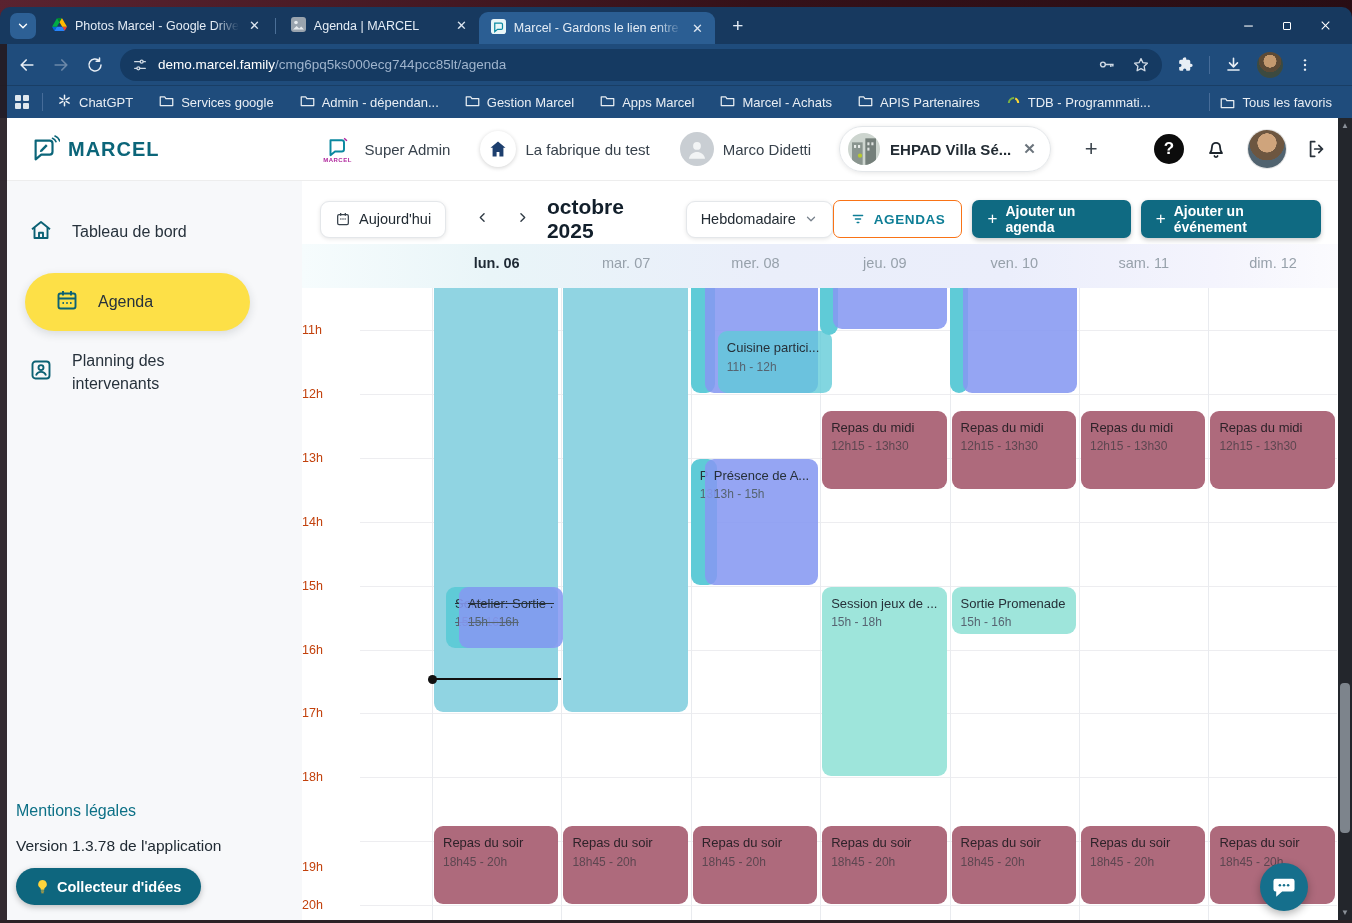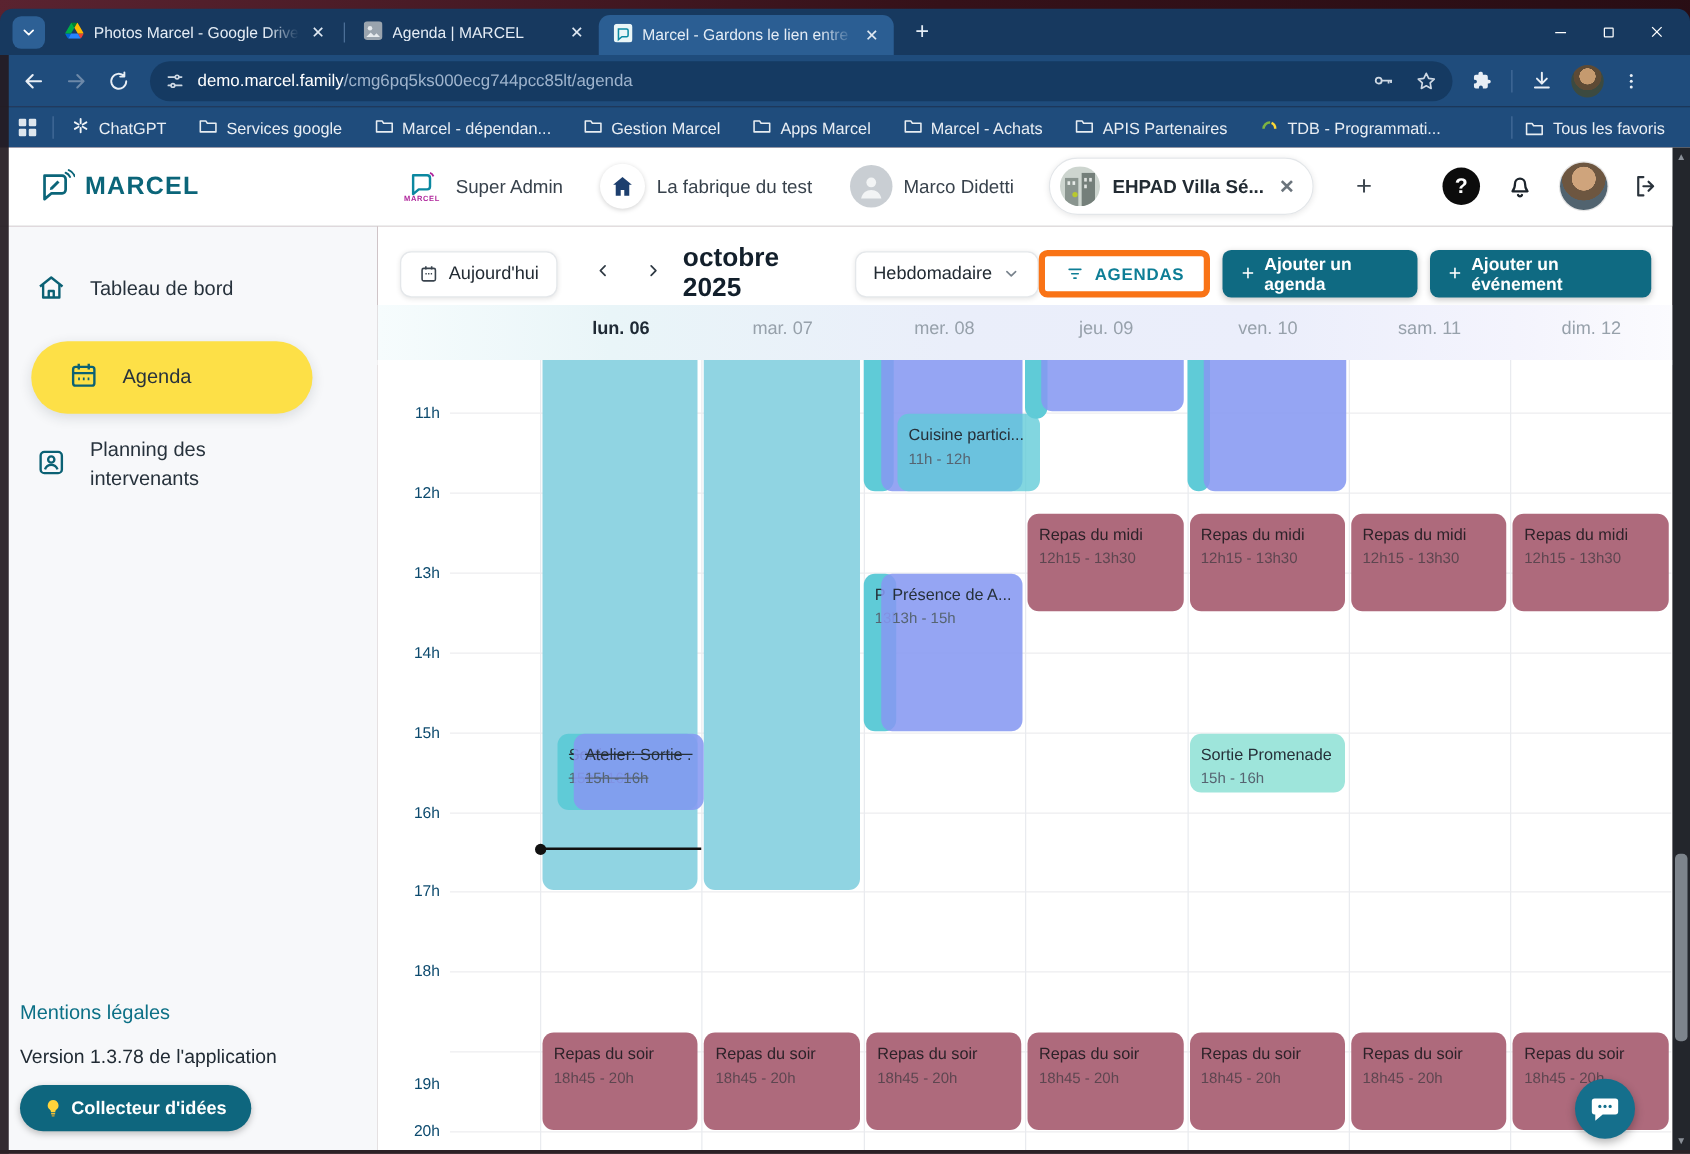--- a/index.html
+++ b/index.html
@@ -59,33 +59,33 @@
   .legal{font-size:16px;color:#0c7086;margin-bottom:17px}
   .version{font-size:15.5px;color:#212b34;margin-bottom:13px}
   .ideabtn{display:inline-flex;align-items:center;gap:8px;background:#0e667e;color:#fff;font-size:14.5px;font-weight:bold;height:37px;padding:0 20px;border-radius:19px;box-shadow:0 2px 6px rgba(0,0,0,.25)}
 
   
   .content{position:absolute;top:181px;left:302px;width:1036px;bottom:3px;background:#fff}
   .cal-toolbar{position:absolute;top:16px;left:0;right:0;height:44px;display:flex;align-items:center;padding:0 17px 0 18px}
   .btn-white{display:flex;align-items:center;gap:8px;height:37px;padding:0 14px;background:#fff;border:1px solid #e4e7ea;border-radius:9px;box-shadow:0 1px 4px rgba(0,0,0,.10);font-size:14.5px;color:#222b33}
   .chev{width:30px;text-align:center;color:#2f3a44}
   .month{font-size:21px;font-weight:bold;color:#121f2b;margin:0 16px 0 10px}
-  .agendas{display:flex;align-items:center;gap:8px;height:38px;padding:0 16px;background:#fff;border:5px solid #f97316;border-radius:7px;color:#0e7e96;font-weight:bold;font-size:13.5px;letter-spacing:.6px}
+  .agendas{display:flex;align-items:center;gap:8px;height:38px;padding:0 16px;background:#fff;border:1px solid #f97316;border-radius:7px;color:#0e7e96;font-weight:bold;font-size:13.5px;letter-spacing:.6px}
   .btn-teal{display:flex;align-items:center;gap:8px;height:38px;padding:0 15px;background:#0f6a82;border-radius:7px;color:#fff;font-size:14px;font-weight:bold;box-shadow:0 2px 5px rgba(0,0,0,.22)}
   .btn-teal .p{font-size:17px;font-weight:normal}
   .toolbar-right{margin-left:auto;display:flex;align-items:center;gap:10px}
 
   .day-header{position:absolute;top:63px;left:0;right:0;height:48px;background:linear-gradient(90deg,#f6fcfd 0%,#e9f5f8 18%,#eaeefa 45%,#ebeefb 68%,#f4f4fd 88%,#fbfbfe 100%)}
   .day-cell{position:absolute;top:0;height:38px;display:flex;align-items:center;justify-content:center;font-size:14.5px;color:#97a1ab}
   .day-cell.current{color:#1f2a35;font-weight:bold}
 
   .cal-body{position:absolute;top:107px;left:0;right:0;bottom:0;overflow:hidden;background:#fff}
   .hline{position:absolute;left:58px;right:1px;height:1px;background:#ededf0}
   .vline2{position:absolute;top:0;bottom:0;width:1px;background:#e9ebef}
-  .hourlbl{position:absolute;left:0;width:50px;text-align:right;font-size:12.5px;color:#0c4a6e;transform:translateY(-50%)}
+  .hourlbl{position:absolute;left:0;width:50px;text-align:left;font-size:12.5px;color:#c2410c;transform:translateY(-50%)}
   .ev{position:absolute;border-radius:9px;padding:7px 9px;overflow:hidden;line-height:1.5}
   .ev.cut{border-radius:0 0 9px 9px}
   .ev .ev-t{font-size:13px;color:#263039;white-space:nowrap;overflow:hidden}
   .ev .ev-h{font-size:12px;color:#566471;white-space:nowrap}
   .ev.c-pink .ev-t{color:#2d2229}.ev.c-pink .ev-h{color:#5d4650}
   .ev.cancelled .ev-t,.ev.cancelled .ev-h{text-decoration:line-through}
   .c-teal{background:#90d4e2}.c-cyan{background:#5fcbd7}.c-mint{background:#9ee5db}
   .c-blue{background:rgba(134,152,241,.88)}.c-cyanblend{background:rgba(95,203,215,.78)}
   .c-pink{background:#ae6a7c}
   .nowline{position:absolute;height:2px;background:#111}
@@ -224,21 +224,21 @@
       <div class="bm">
         <span><svg width="15" height="13" viewBox="0 0 24 20" fill="none" stroke="#e8edf2" stroke-width="2" stroke-linejoin="round">
             <path d="M2 4h7l2 3h11v11H2z"></path>
           </svg></span>
         <span>Services google</span>
       </div>
       <div class="bm">
         <span><svg width="15" height="13" viewBox="0 0 24 20" fill="none" stroke="#e8edf2" stroke-width="2" stroke-linejoin="round">
             <path d="M2 4h7l2 3h11v11H2z"></path>
           </svg></span>
-        <span>Marcel - dépendan...</span>
+        <span>Admin - dépendan...</span>
       </div>
       <div class="bm">
         <span><svg width="15" height="13" viewBox="0 0 24 20" fill="none" stroke="#e8edf2" stroke-width="2" stroke-linejoin="round">
             <path d="M2 4h7l2 3h11v11H2z"></path>
           </svg></span>
         <span>Gestion Marcel</span>
       </div>
       <div class="bm">
         <span><svg width="15" height="13" viewBox="0 0 24 20" fill="none" stroke="#e8edf2" stroke-width="2" stroke-linejoin="round">
             <path d="M2 4h7l2 3h11v11H2z"></path>
@@ -501,20 +501,24 @@
       <div class="ev c-pink" style="left: 390.8px; width: 124.4px; top: 538.225px; height: 77.875px; z-index: 1;">
         <div class="ev-t">Repas du soir</div>
         <div class="ev-h">18h45 - 20h</div>
       </div>
       <div class="ev c-cyan cut" style="left: 518.2px; width: 16px; top: -4.925px; height: 52.315px; z-index: 1;"></div>
       <div class="ev c-blue cut" style="left: 531.2px; width: 114px; top: -4.925px; height: 45.925px; z-index: 2;"></div>
       <div class="ev c-pink" style="left: 520.2px; width: 124.4px; top: 122.875px; height: 77.875px; z-index: 1;">
         <div class="ev-t">Repas du midi</div>
         <div class="ev-h">12h15 - 13h30</div>
       </div>
+      <div class="ev c-mint" style="left: 520.2px; width: 124.4px; top: 298.6px; height: 189.7px; z-index: 1;">
+        <div class="ev-t">Session jeux de ...</div>
+        <div class="ev-h">15h - 18h</div>
+      </div>
       <div class="ev c-pink" style="left: 520.2px; width: 124.4px; top: 538.225px; height: 77.875px; z-index: 1;">
         <div class="ev-t">Repas du soir</div>
         <div class="ev-h">18h45 - 20h</div>
       </div>
       <div class="ev c-cyan cut" style="left: 647.6px; width: 16px; top: -4.925px; height: 109.825px; z-index: 1;"></div>
       <div class="ev c-blue cut" style="left: 660.6px; width: 114px; top: -4.925px; height: 109.825px; z-index: 2;"></div>
       <div class="ev c-pink" style="left: 649.6px; width: 124.4px; top: 122.875px; height: 77.875px; z-index: 1;">
         <div class="ev-t">Repas du midi</div>
         <div class="ev-h">12h15 - 13h30</div>
       </div>

